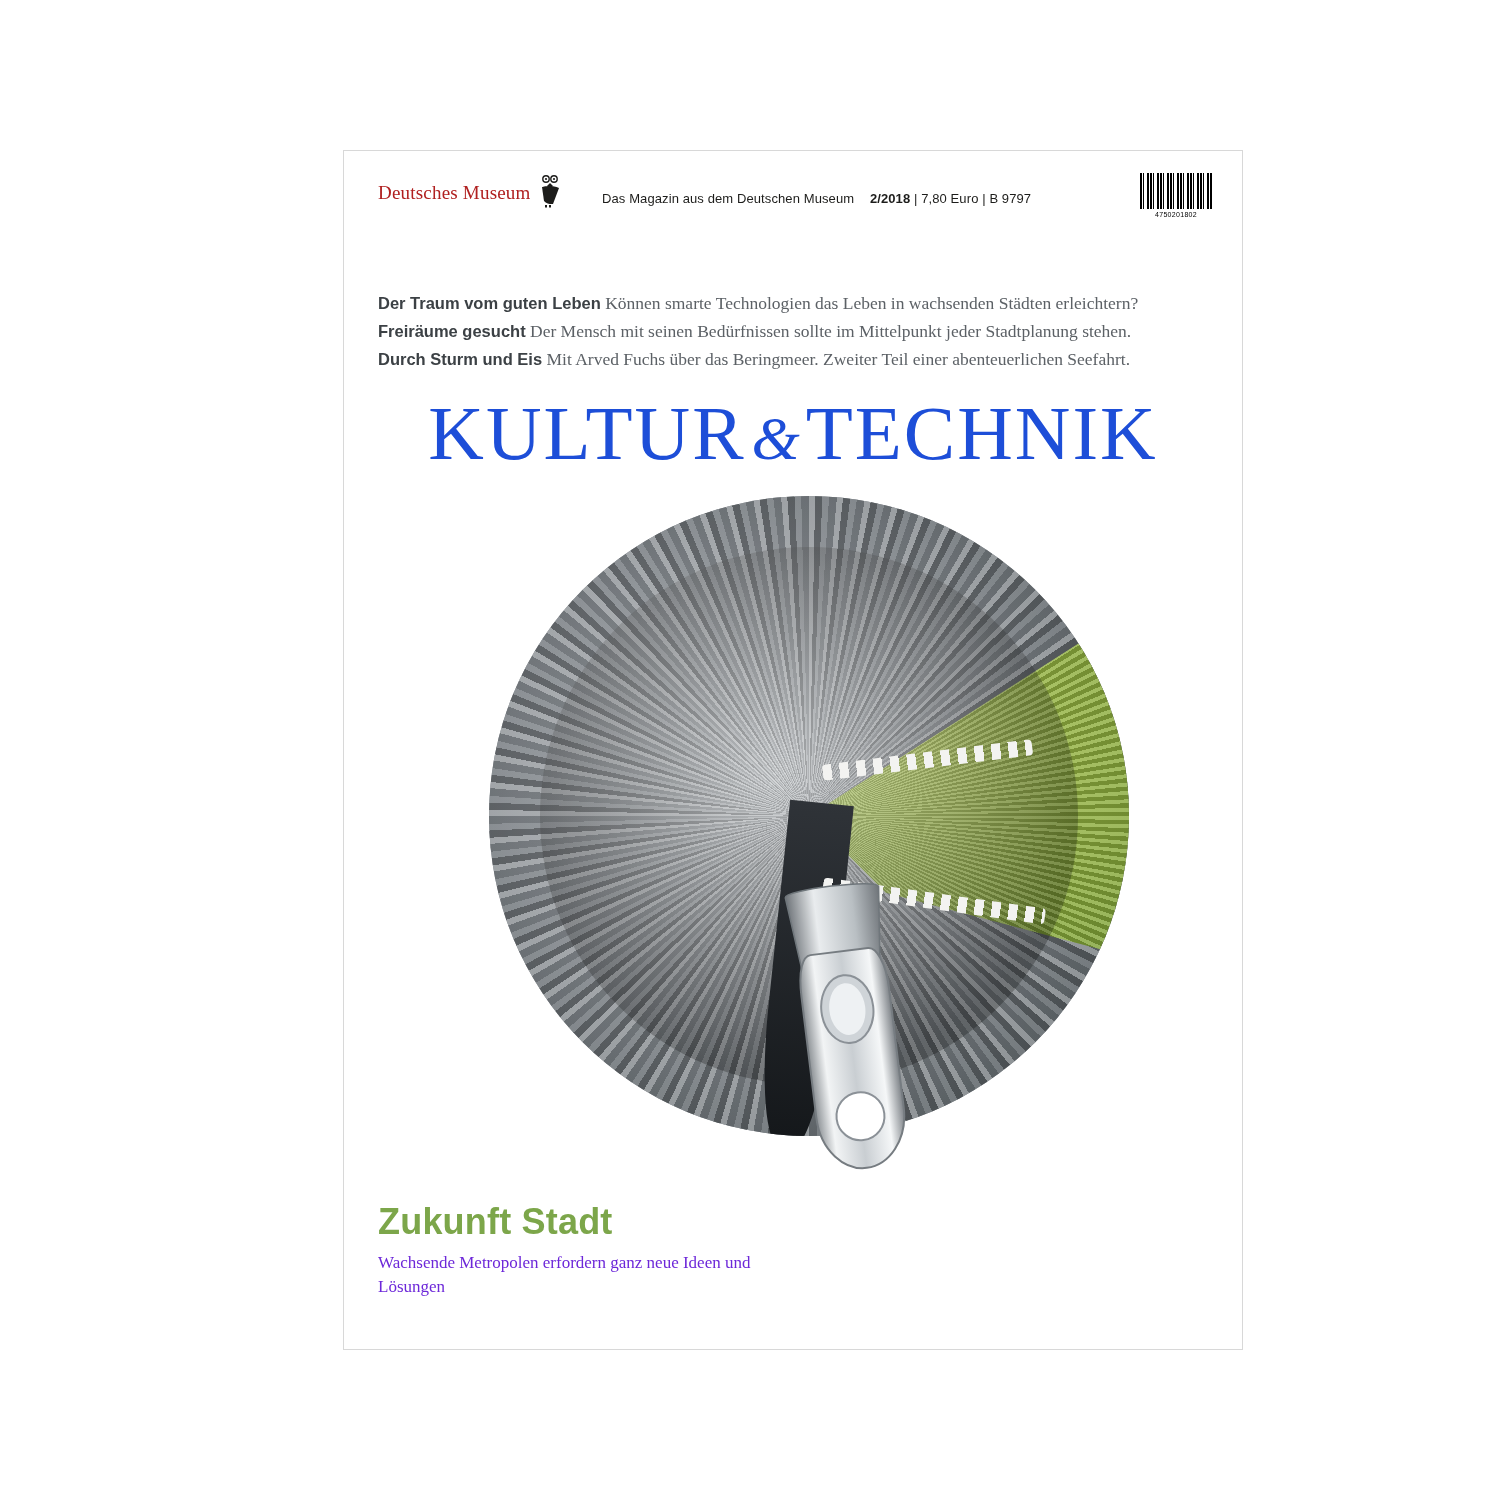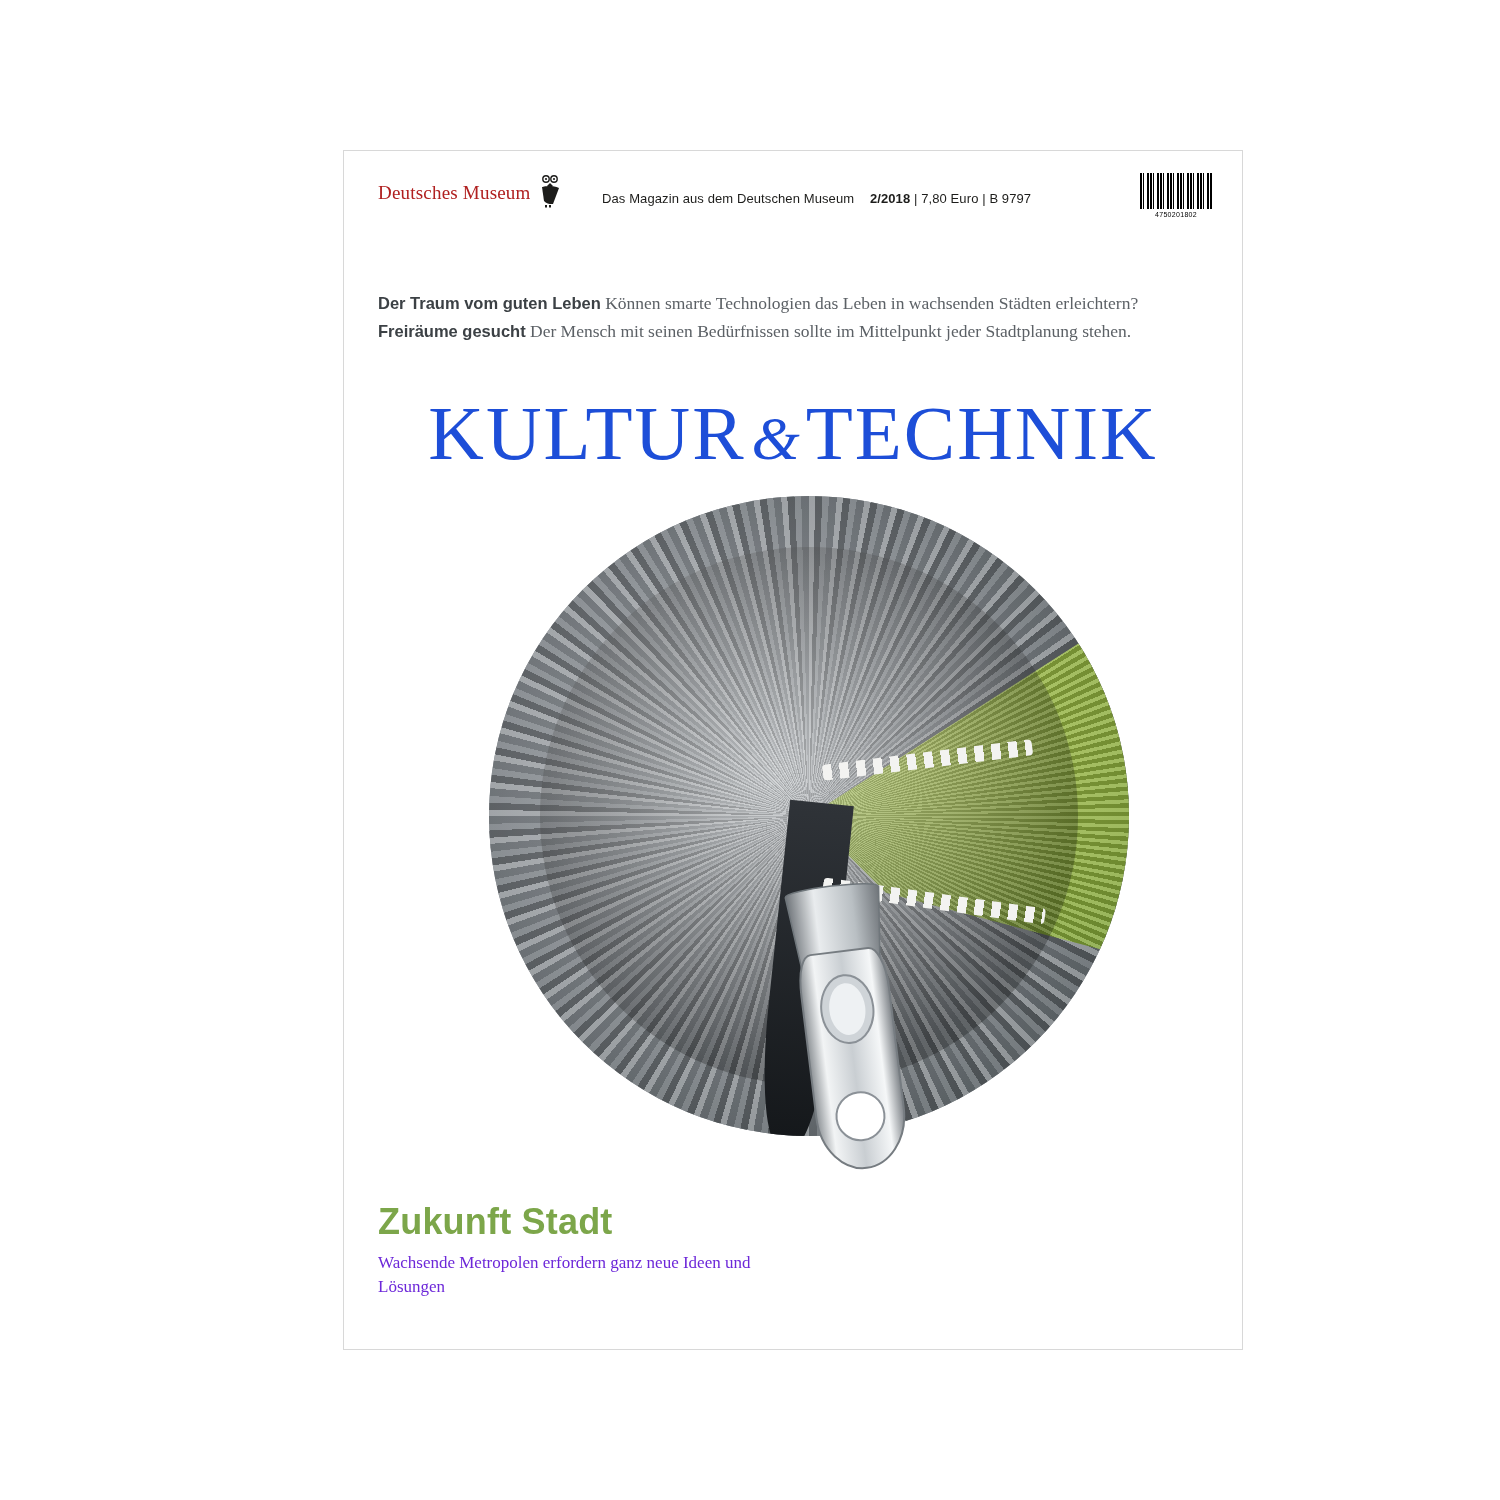--- a/index.html
+++ b/index.html
@@ -317,20 +317,24 @@
 
   <div class="teasers">
     <div class="teaser">
       <span class="lead">Der Traum vom guten Leben</span>
       <span>Können smarte Technologien das Leben in wachsenden Städten erleichtern?</span>
     </div>
     <div class="teaser">
       <span class="lead">Freiräume gesucht</span>
       <span>Der Mensch mit seinen Bedürfnissen sollte im Mittelpunkt jeder Stadtplanung stehen.</span>
     </div>
+    <div class="teaser">
+      <span class="lead">Durch Sturm und Eis</span>
+      <span>Mit Arved Fuchs über das Beringmeer. Zweiter Teil einer abenteuerlichen Seefahrt.</span>
+    </div>
   </div>
 
   <div class="title">
     <span>KULTUR</span><span class="amp">&amp;</span><span>TECHNIK</span>
   </div>
 
   <div class="artwork">
     <div class="globe">
       <div class="globe-city"></div>
       <div class="globe-green"></div>

